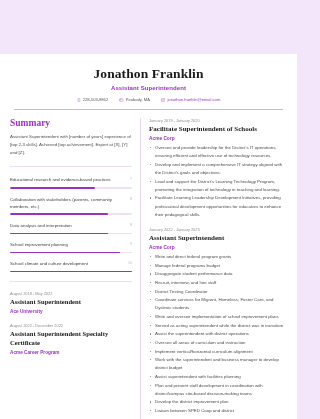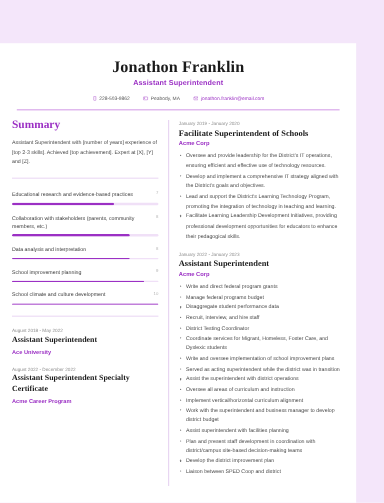--- a/index.html
+++ b/index.html
@@ -6,21 +6,21 @@
   html,body { width:297px; height:419px; }
   body {
     background:#f4e6fa;
     font-family:"Liberation Sans", sans-serif;
     overflow:hidden;
   }
   .page {
     position:relative;
     width:289px; height:419px;
     background:#f4e6fa;
-    padding-top:36px;
+    padding-top:54px;
   }
   .sheet {
     background:#ffffff;
     width:297px;
     min-height:385px;
     padding:12px 10px 6px 10px;
   }
   
   .hdr { text-align:center; }
   .name {

